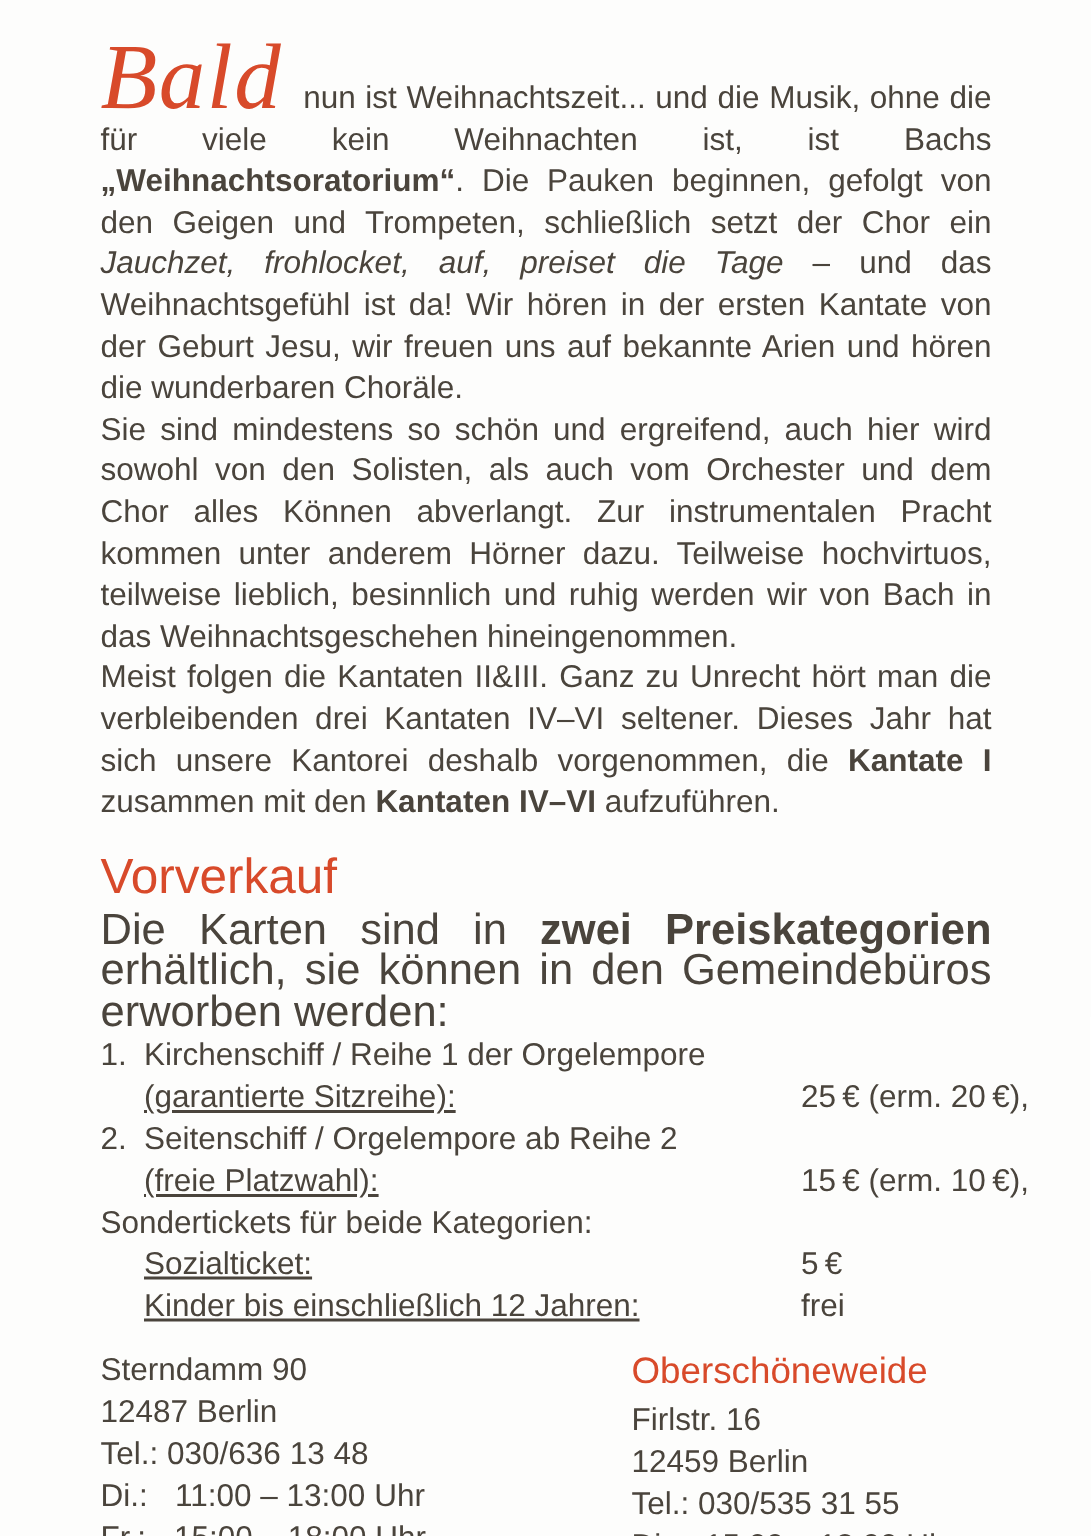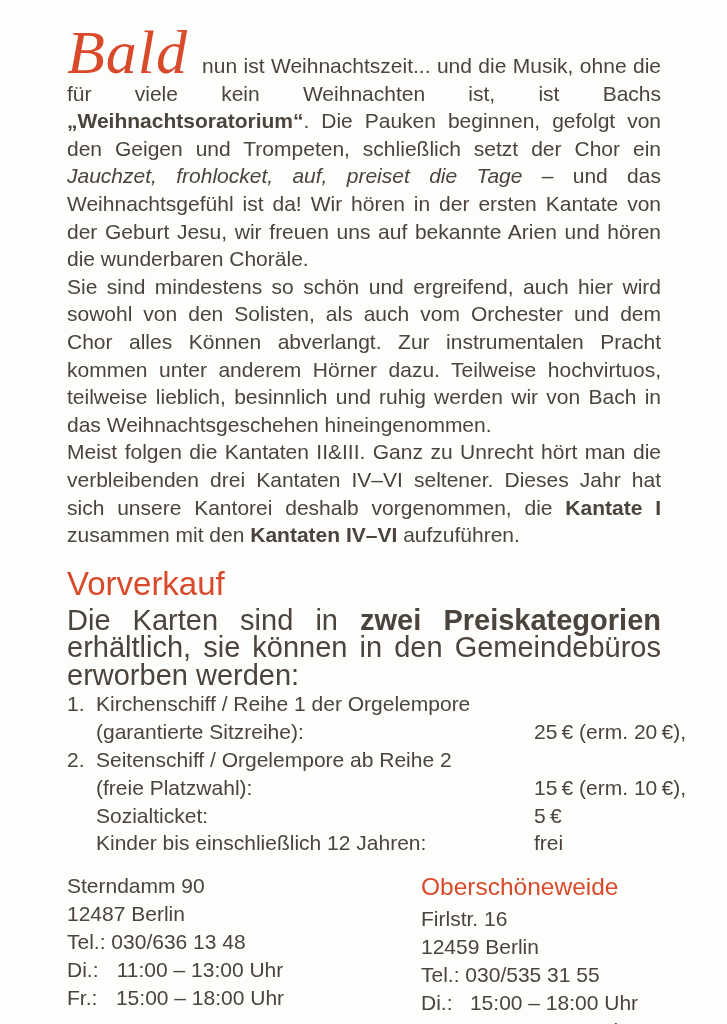--- a/index.html
+++ b/index.html
@@ -34,21 +34,21 @@
     font-size: 33px;
     line-height: 40px;
     font-weight: 400;
     color: var(--accent, #d84a2a);
   }
   .vv-intro { margin: 0; font-size: 29px; line-height: 27.6px; text-align: justify; }
   .price-list { margin-top: 1px; font-size: 21px; line-height: 27.8px; }
   .price-row { display: flex; }
   .num { flex: none; width: 29px; }
   .indent { padding-left: 29px; }
-  .plabel { flex: none; width: 438px; }
+  .plabel { flex: none; width: 438px; text-decoration: underline; }
   .pprice { flex: none; white-space: nowrap; }
   .full { width: 100%; }
   
   .contacts { display: flex; margin-top: 15px; }
   .contact { box-sizing: border-box; }
   .contact.left { width: 354px; flex: none; }
   .contact.right { flex: 1; }
   .contact-name {
     color: var(--accent, #d84a2a);
     font-size: 24.5px;
@@ -84,20 +84,23 @@
       <span class="pprice">25 € (erm. 20 €),</span>
     </div>
     <div class="price-row">
       <span class="num">2.</span>
       <span>Seitenschiff / Orgelempore ab Reihe 2</span>
     </div>
     <div class="price-row indent">
       <span class="plabel">(freie Platzwahl):</span>
       <span class="pprice">15 € (erm. 10 €),</span>
     </div>
+    <div class="price-row">
+      <span class="full">Sondertickets für beide Kategorien:</span>
+    </div>
     <div class="price-row indent">
       <span class="plabel">Sozialticket:</span>
       <span class="pprice">5 €</span>
     </div>
     <div class="price-row indent">
       <span class="plabel">Kinder bis einschließlich 12 Jahren:</span>
       <span class="pprice">frei</span>
     </div>
   </div>
 

